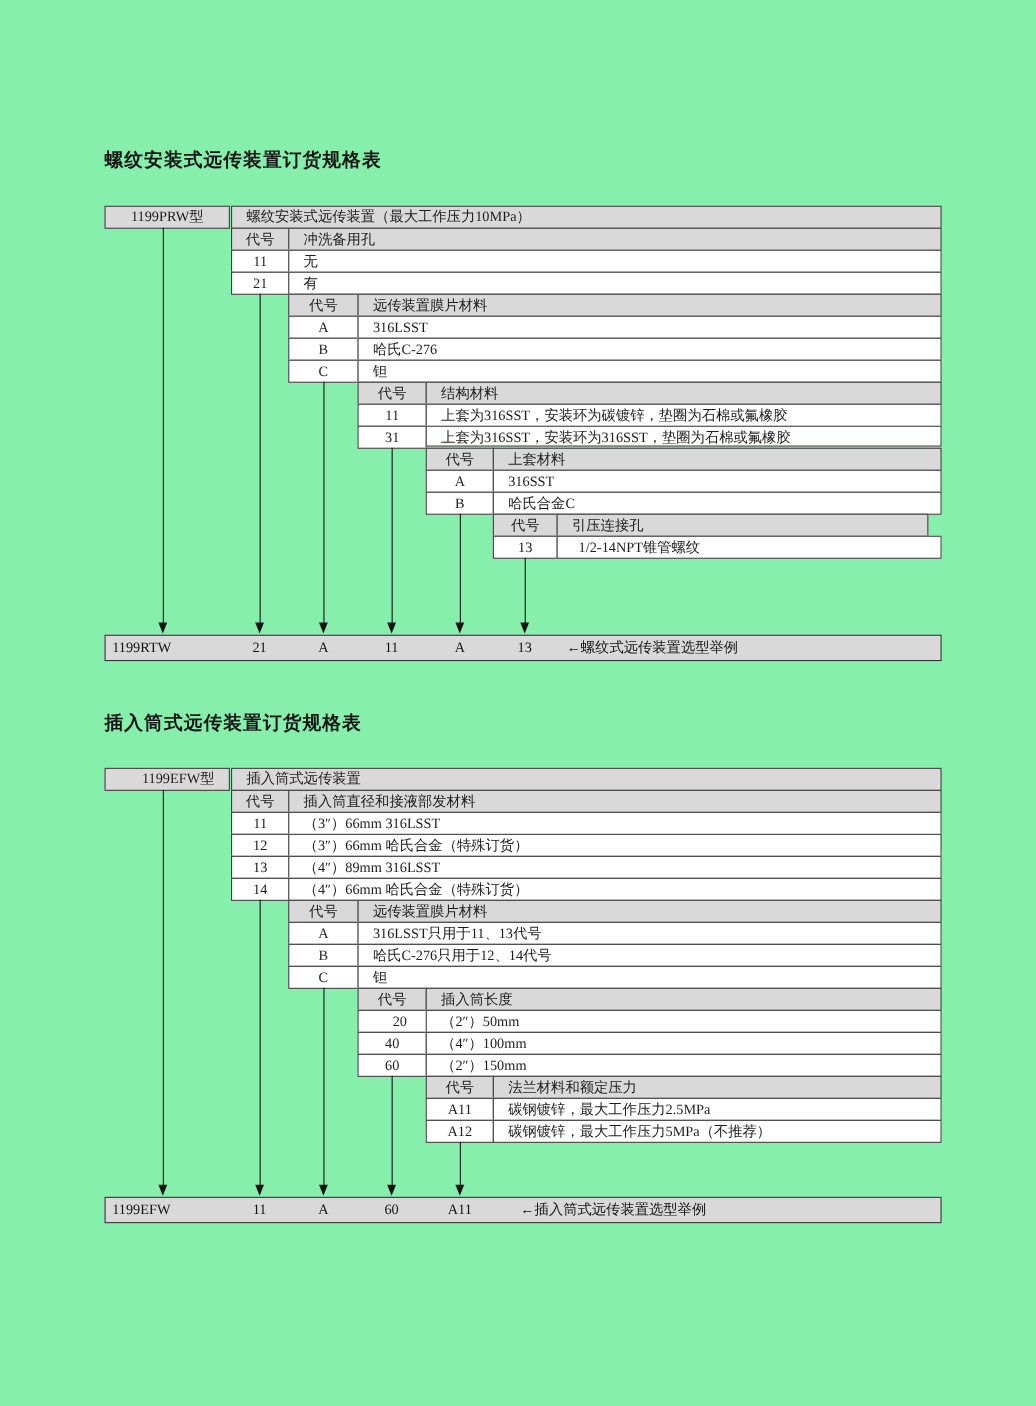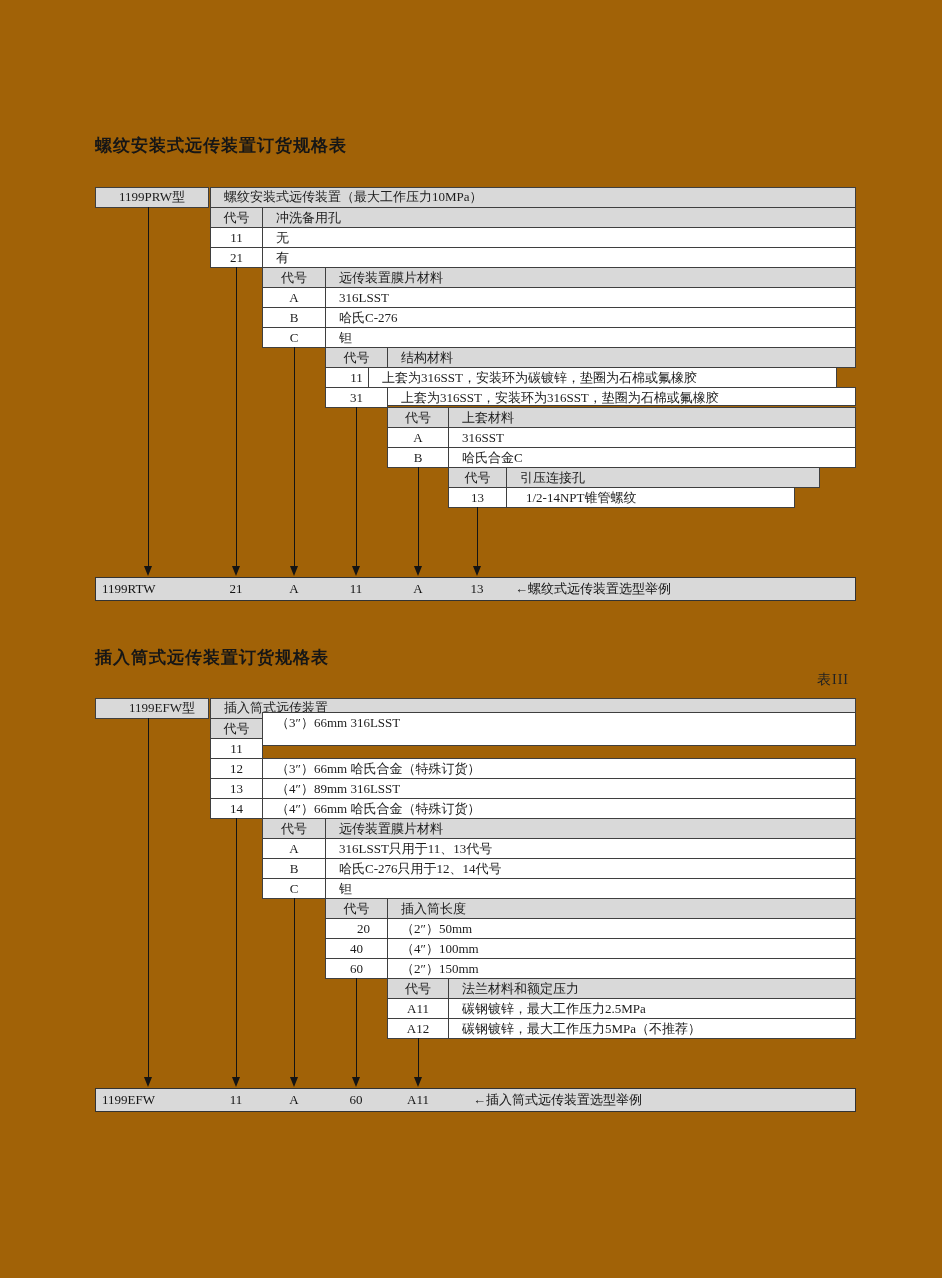--- a/index.html
+++ b/index.html
@@ -1,17 +1,17 @@
 <!DOCTYPE html>
 <html><head>
 <meta charset="utf-8">
 <style>
   html,body{margin:0;padding:0;background:#fff;}
   .page{
-    position:relative;width:942px;height:1278px;background:#a16207;overflow:hidden;
+    position:relative;width:942px;height:1278px;background:#86efac;overflow:hidden;
     font-family:"Liberation Serif","DejaVu Serif",serif;color:#1c1c1c;
   }
   .tbl-title{
     position:absolute;left:95px;font-size:17px;font-weight:bold;
     letter-spacing:1px;color:#161616;white-space:nowrap;
   }
   .tbl-title.t0{top:134px;}
   .tbl-title.t1{top:646px;}
   .tbl-label{
     position:absolute;left:95px;width:754px;text-align:right;font-size:14px;
@@ -64,33 +64,33 @@
       <div class="c gray desc" style="left: 325px; top: 267px; width: 531px; height: 21px;">远传装置膜片材料</div>
       <div class="c center" style="left: 262px; top: 287px; width: 64px; height: 21px;">A</div>
       <div class="c desc" style="left: 325px; top: 287px; width: 531px; height: 21px;">316LSST</div>
       <div class="c center" style="left: 262px; top: 307px; width: 64px; height: 21px;">B</div>
       <div class="c desc" style="left: 325px; top: 307px; width: 531px; height: 21px;">哈氏C-276</div>
       <div class="c center" style="left: 262px; top: 327px; width: 64px; height: 21px;">C</div>
       <div class="c desc" style="left: 325px; top: 327px; width: 531px; height: 21px;">钽</div>
       <div class="c gray center" style="left: 325px; top: 347px; width: 63px; height: 21px;">代号</div>
       <div class="c gray desc" style="left: 387px; top: 347px; width: 469px; height: 21px;">结构材料</div>
       <div class="c center" style="left: 325px; top: 367px; width: 63px; height: 21px;">11</div>
-      <div class="c desc" style="left: 368px; top: 367px; width: 469px; height: 22px;">上套为316SST，安装环为碳镀锌，垫圈为石棉或氟橡胶</div>
+      <div class="c desc" style="left: 387px; top: 367px; width: 469px; height: 22px;">上套为316SST，安装环为碳镀锌，垫圈为石棉或氟橡胶</div>
       <div class="c center" style="left: 325px; top: 387px; width: 63px; height: 21px;">31</div>
       <div class="c desc" style="left: 387px; top: 387px; width: 469px; height: 19px;">上套为316SST，安装环为316SST，垫圈为石棉或氟橡胶</div>
       <div class="c gray center" style="left: 387px; top: 407px; width: 62px; height: 21px;">代号</div>
       <div class="c gray desc" style="left: 448px; top: 407px; width: 408px; height: 21px;">上套材料</div>
       <div class="c center" style="left: 387px; top: 427px; width: 62px; height: 21px;">A</div>
       <div class="c desc" style="left: 448px; top: 427px; width: 408px; height: 21px;">316SST</div>
       <div class="c center" style="left: 387px; top: 447px; width: 62px; height: 21px;">B</div>
       <div class="c desc" style="left: 448px; top: 447px; width: 408px; height: 21px;">哈氏合金C</div>
       <div class="c gray center" style="left: 448px; top: 467px; width: 59px; height: 21px;">代号</div>
-      <div class="c gray desc" style="left: 506px; top: 467px; width: 314px; height: 21px;">引压连接孔</div>
+      <div class="c gray desc" style="left: 506px; top: 467px; width: 338px; height: 21px;">引压连接孔</div>
       <div class="c center" style="left: 448px; top: 487px; width: 59px; height: 21px;">13</div>
-      <div class="c desc" style="left: 506px; top: 487px; width: 289px; height: 21px; padding-left: 19px;">1/2-14NPT锥管螺纹</div>
+      <div class="c desc" style="left: 506px; top: 487px; width: 350px; height: 21px; padding-left: 19px;">1/2-14NPT锥管螺纹</div>
       <div class="vline" style="left: 148px; top: 207px; height: 360px;"></div>
       <div class="arrow" style="left: 144px; top: 566px;"></div>
       <div class="vline" style="left: 236px; top: 267px; height: 300px;"></div>
       <div class="arrow" style="left: 232px; top: 566px;"></div>
       <div class="vline" style="left: 294px; top: 347px; height: 220px;"></div>
       <div class="arrow" style="left: 290px; top: 566px;"></div>
       <div class="vline" style="left: 356px; top: 407px; height: 160px;"></div>
       <div class="arrow" style="left: 352px; top: 566px;"></div>
       <div class="vline" style="left: 418px; top: 467px; height: 100px;"></div>
       <div class="arrow" style="left: 414px; top: 566px;"></div>
@@ -100,28 +100,27 @@
       <div class="ex-val first" style="left: 102px; top: 580px;">1199RTW</div>
       <div class="ex-val" style="left: 236px; top: 580px;">21</div>
       <div class="ex-val" style="left: 294px; top: 580px;">A</div>
       <div class="ex-val" style="left: 356px; top: 580px;">11</div>
       <div class="ex-val" style="left: 418px; top: 580px;">A</div>
       <div class="ex-val" style="left: 477px; top: 580px;">13</div>
       <div class="ex-note" style="left: 515px; top: 580px;">←螺纹式远传装置选型举例</div>
     </div>
 
   <div class="tbl-title t1">插入筒式远传装置订货规格表</div>
-  <div class="tbl-label t1">表III</div>
   <div id="table-1" style="position: absolute; left: 0px; top: 0px;">
       <div class="c gray center model" style="left: 95px; top: 698px; width: 114px; height: 21px; padding-left: 20px;">1199EFW型</div>
       <div class="c gray desc model" style="left: 210px; top: 698px; width: 646px; height: 21px;">插入筒式远传装置</div>
       <div class="c gray center" style="left: 210px; top: 718px; width: 53px; height: 21px;">代号</div>
       <div class="c gray desc" style="left: 262px; top: 718px; width: 594px; height: 21px;">插入筒直径和接液部发材料</div>
       <div class="c center" style="left: 210px; top: 738px; width: 53px; height: 21px;">11</div>
-      <div class="c desc" style="left: 262px; top: 712px; width: 594px; height: 34px;">（3″）66mm 316LSST</div>
+      <div class="c desc" style="left: 262px; top: 738px; width: 594px; height: 34px;">（3″）66mm 316LSST</div>
       <div class="c center" style="left: 210px; top: 758px; width: 53px; height: 21px;">12</div>
       <div class="c desc" style="left: 262px; top: 758px; width: 594px; height: 21px;">（3″）66mm 哈氏合金（特殊订货）</div>
       <div class="c center" style="left: 210px; top: 778px; width: 53px; height: 21px;">13</div>
       <div class="c desc" style="left: 262px; top: 778px; width: 594px; height: 21px;">（4″）89mm 316LSST</div>
       <div class="c center" style="left: 210px; top: 798px; width: 53px; height: 21px;">14</div>
       <div class="c desc" style="left: 262px; top: 798px; width: 594px; height: 21px;">（4″）66mm 哈氏合金（特殊订货）</div>
       <div class="c gray center" style="left: 262px; top: 818px; width: 64px; height: 21px;">代号</div>
       <div class="c gray desc" style="left: 325px; top: 818px; width: 531px; height: 21px;">远传装置膜片材料</div>
       <div class="c center" style="left: 262px; top: 838px; width: 64px; height: 21px;">A</div>
       <div class="c desc" style="left: 325px; top: 838px; width: 531px; height: 21px;">316LSST只用于11、13代号</div>

